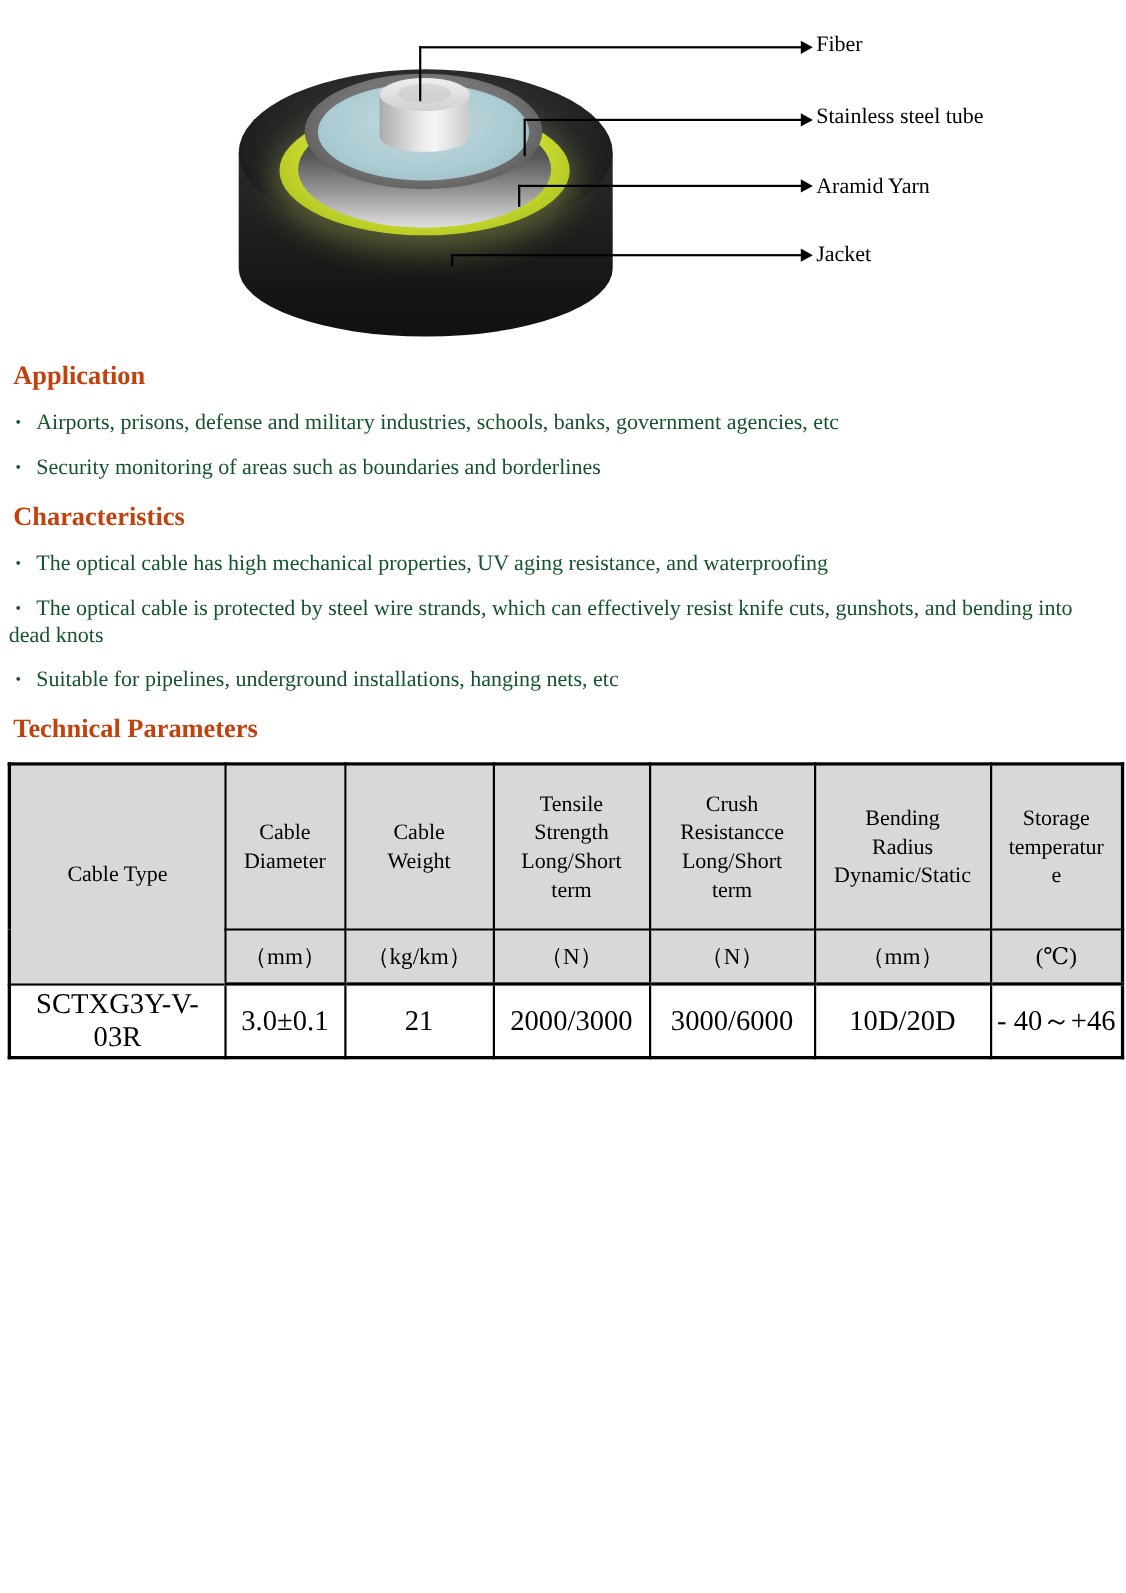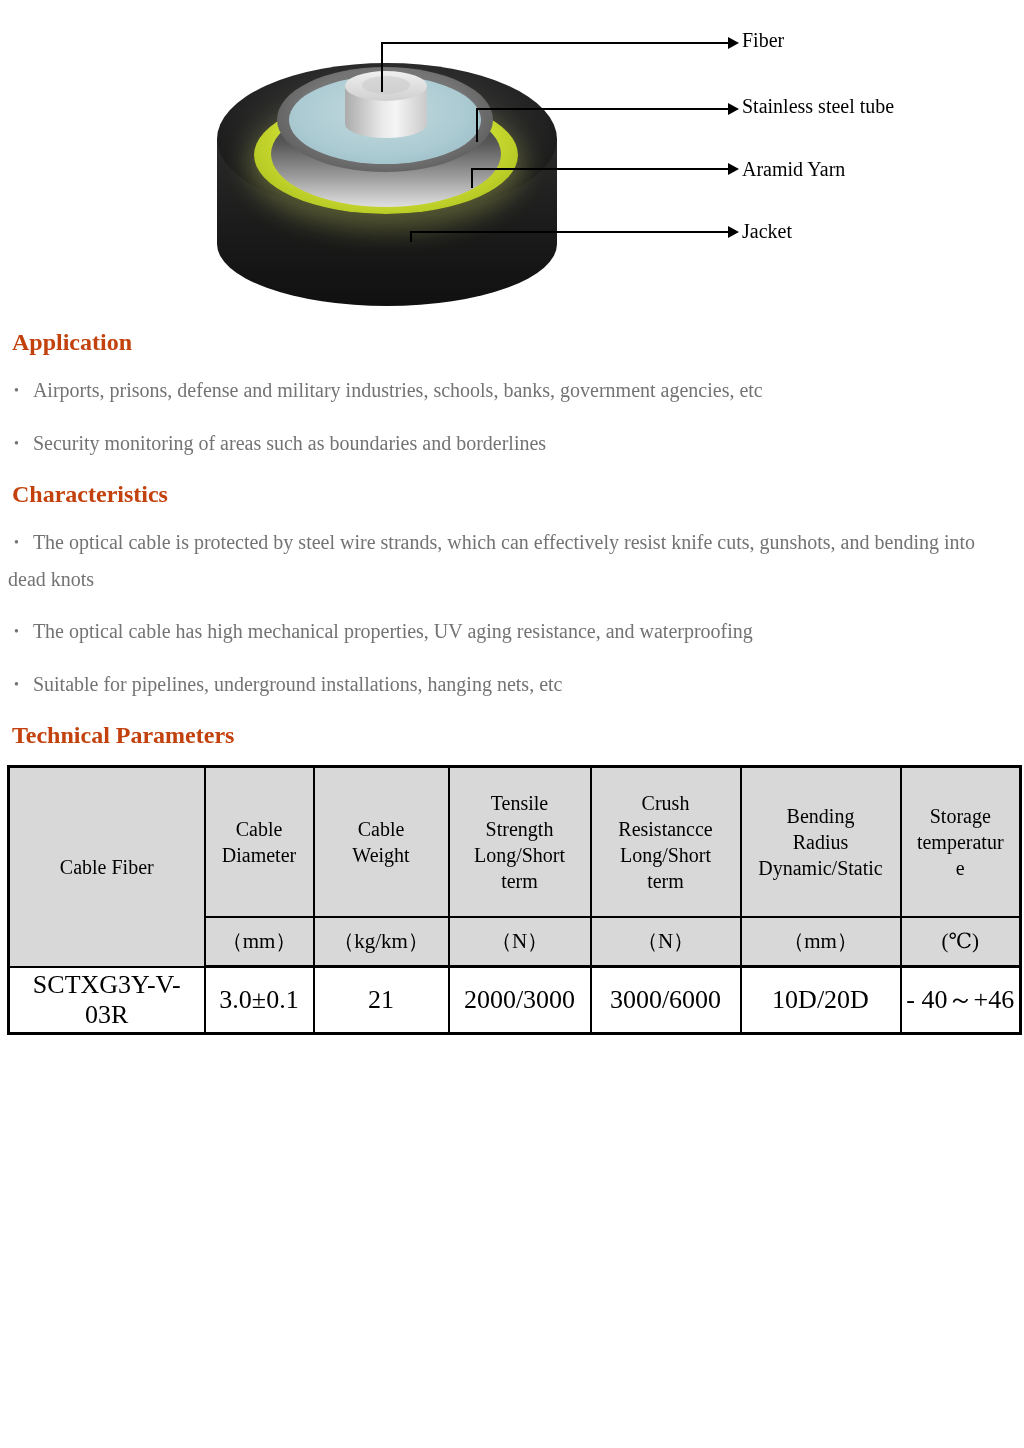--- a/index.html
+++ b/index.html
@@ -92,22 +92,22 @@
     margin: 20px 0 17px 12px;
     font-size: 24px;
     line-height: 25px;
     font-weight: bold;
     color: #c2410c;
   }
   h2.sec.first { margin-top: 10px; }
   .bullet {
     margin: 0 8px 16px 8px;
     font-size: 20px;
-    line-height: 36px;
-    color: #737373;
+    line-height: 24px;
+    color: #14532d;
   }
   .dot {
     font-size: 14px;
     padding: 0 14px 0 6px;
     vertical-align: 2px;
   }
 
   
   table.tech {
     margin-left: 7px;
@@ -170,39 +170,39 @@
     <div class="leader lh-jk"></div>
     <div class="arrow ar-jk"></div>
     <div class="fig-label lb-jk">Jacket</div>
   </div>
 
   <h2 class="sec first">Application</h2>
   <div class="bullet"><span class="dot">•</span><span>Airports, prisons, defense and military industries, schools, banks, government agencies, etc</span></div>
   <div class="bullet"><span class="dot">•</span><span>Security monitoring of areas such as boundaries and borderlines</span></div>
 
   <h2 class="sec">Characteristics</h2>
+  <div class="bullet"><span class="dot">•</span><span>The optical cable has high mechanical properties, UV aging resistance, and waterproofing</span></div>
   <div class="bullet"><span class="dot">•</span><span>The optical cable is protected by steel wire strands, which can effectively resist knife cuts, gunshots, and bending into dead knots</span></div>
-  <div class="bullet"><span class="dot">•</span><span>The optical cable has high mechanical properties, UV aging resistance, and waterproofing</span></div>
   <div class="bullet"><span class="dot">•</span><span>Suitable for pipelines, underground installations, hanging nets, etc</span></div>
 
   <h2 class="sec">Technical Parameters</h2>
 
   <table class="tech">
     <colgroup>
       <col class="c1">
         <col class="c2">
         <col class="c3">
         <col class="c4">
       <col class="c5">
         <col class="c6">
         <col class="c7">
     </colgroup>
     <tbody>
         <tr class="hdr-row">
-      <th rowspan="2">Cable Fiber</th>
+      <th rowspan="2">Cable Type</th>
       <th>Cable
 Diameter</th>
       <th>Cable
 Weight</th>
       <th>Tensile
 Strength
 Long/Short
 term</th>
       <th>Crush
 Resistancce

